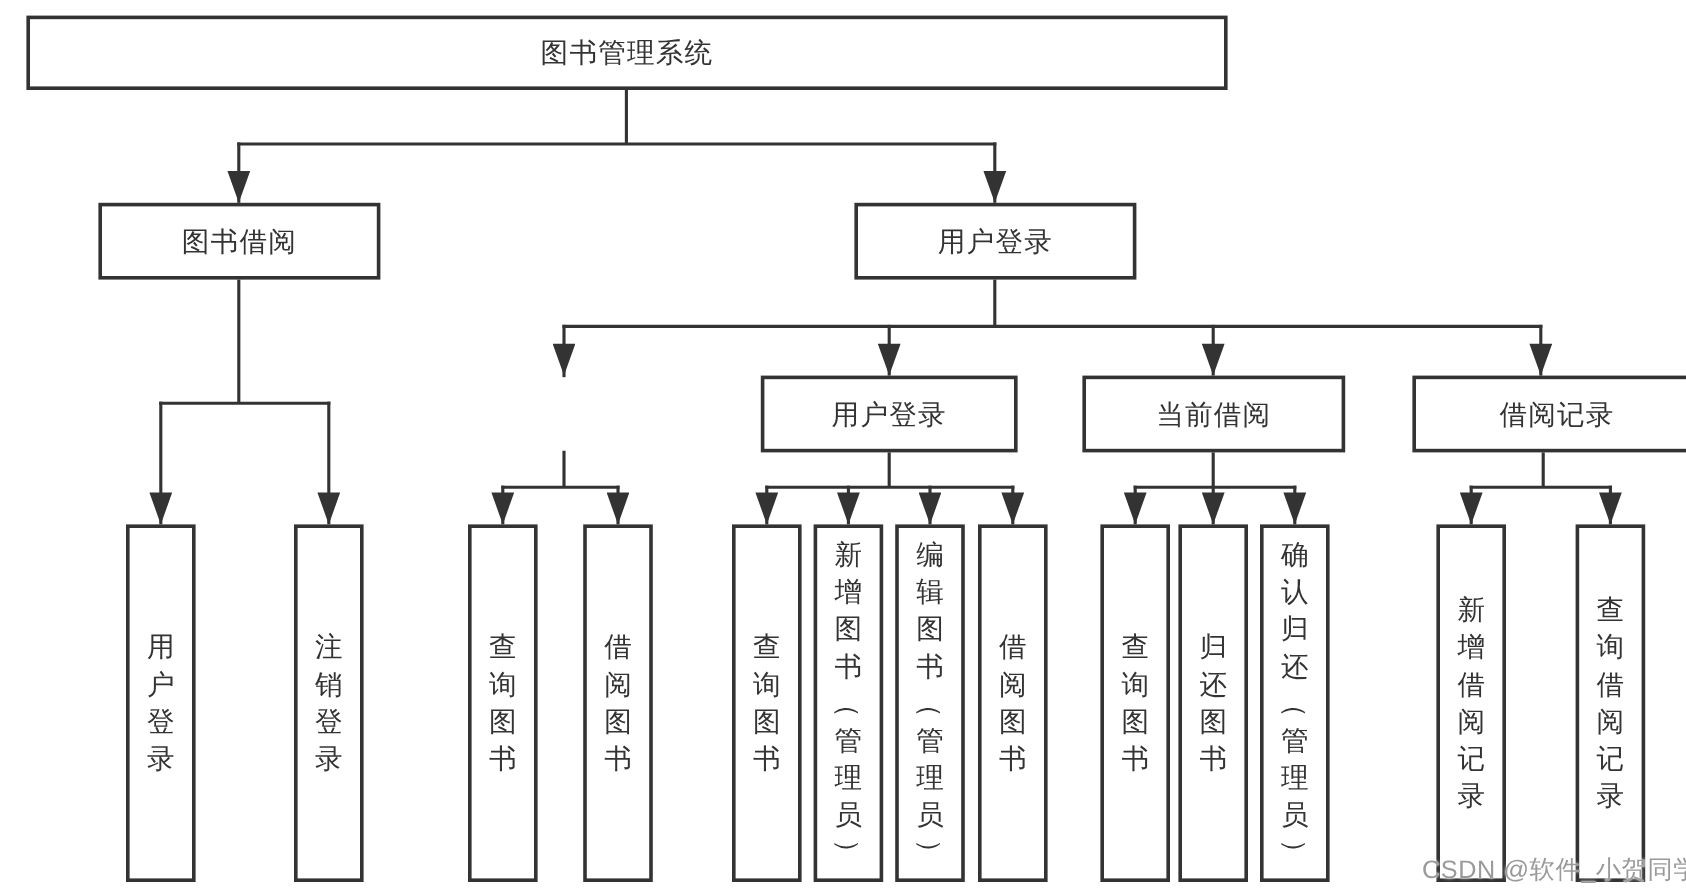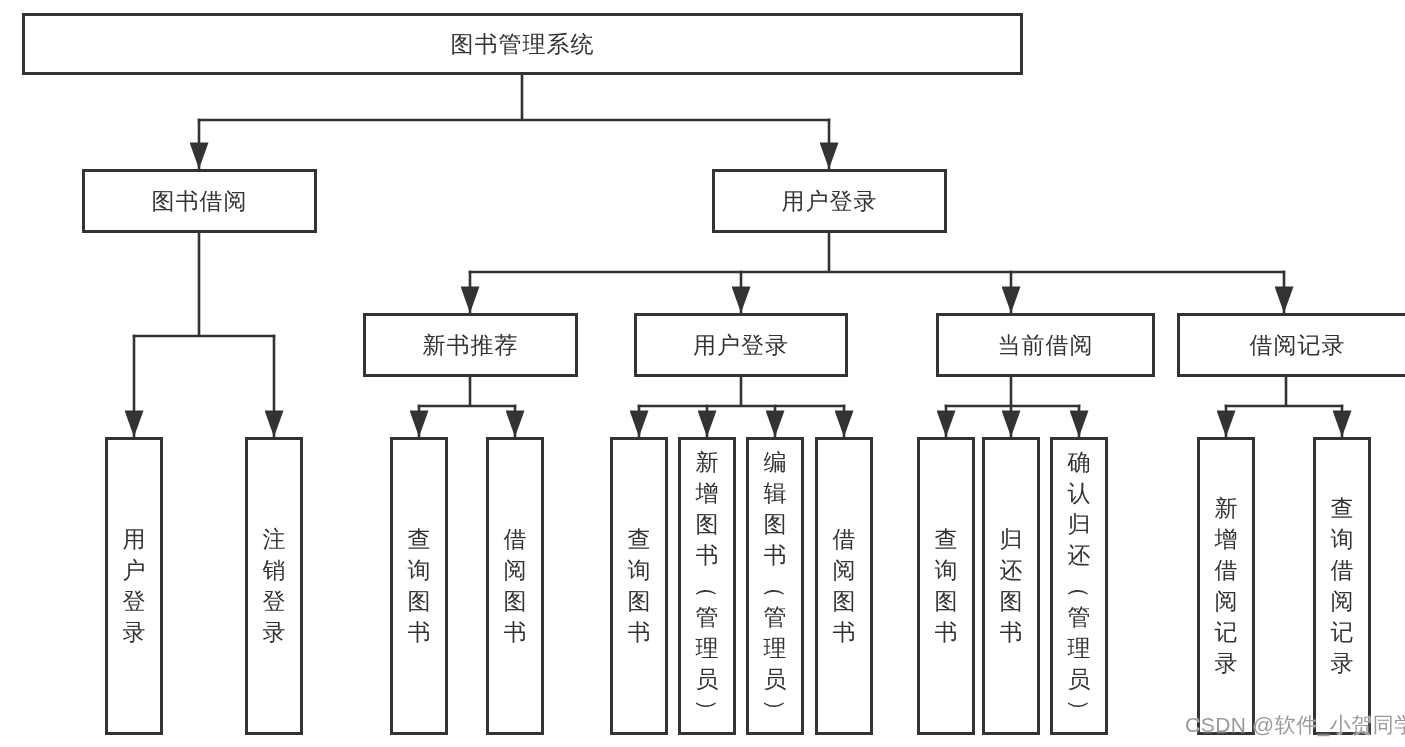--- a/index.html
+++ b/index.html
@@ -116,23 +116,22 @@
         <line x1="1342" y1="406" x2="1342" y2="437" marker-end="url(#arrow)"></line>
       </g>
     </g>
   </svg>
 
   <div class="node" style="left:22px;top:13px;width:1001px;height:62px">图书管理系统</div>
 
   <div class="node" style="left:82px;top:169px;width:235px;height:64px">图书借阅</div>
   <div class="node" style="left:712px;top:169px;width:235px;height:64px">用户登录</div>
 
-  <div class="node" style="left:363px;top:313px;width:215px;height:64px">新书推荐</div>
   <div class="node" style="left:634px;top:313px;width:214px;height:64px">用户登录</div>
-  <div class="node" style="left:936px;top:313px;width:219px;height:64px">当前借阅</div>
+  <div class="node" style="left:902px;top:313px;width:219px;height:64px">当前借阅</div>
   <div class="node" style="left:1177px;top:313px;width:241px;height:64px">借阅记录</div>
 
   <div class="node leaf" style="left:105px;top:437px;width:58px;height:298px">
     <span class="vtext">
         <span class="vchar">用</span>
         <span class="vchar">户</span>
         <span class="vchar">登</span>
         <span class="vchar">录</span>
       </span>
   </div>

